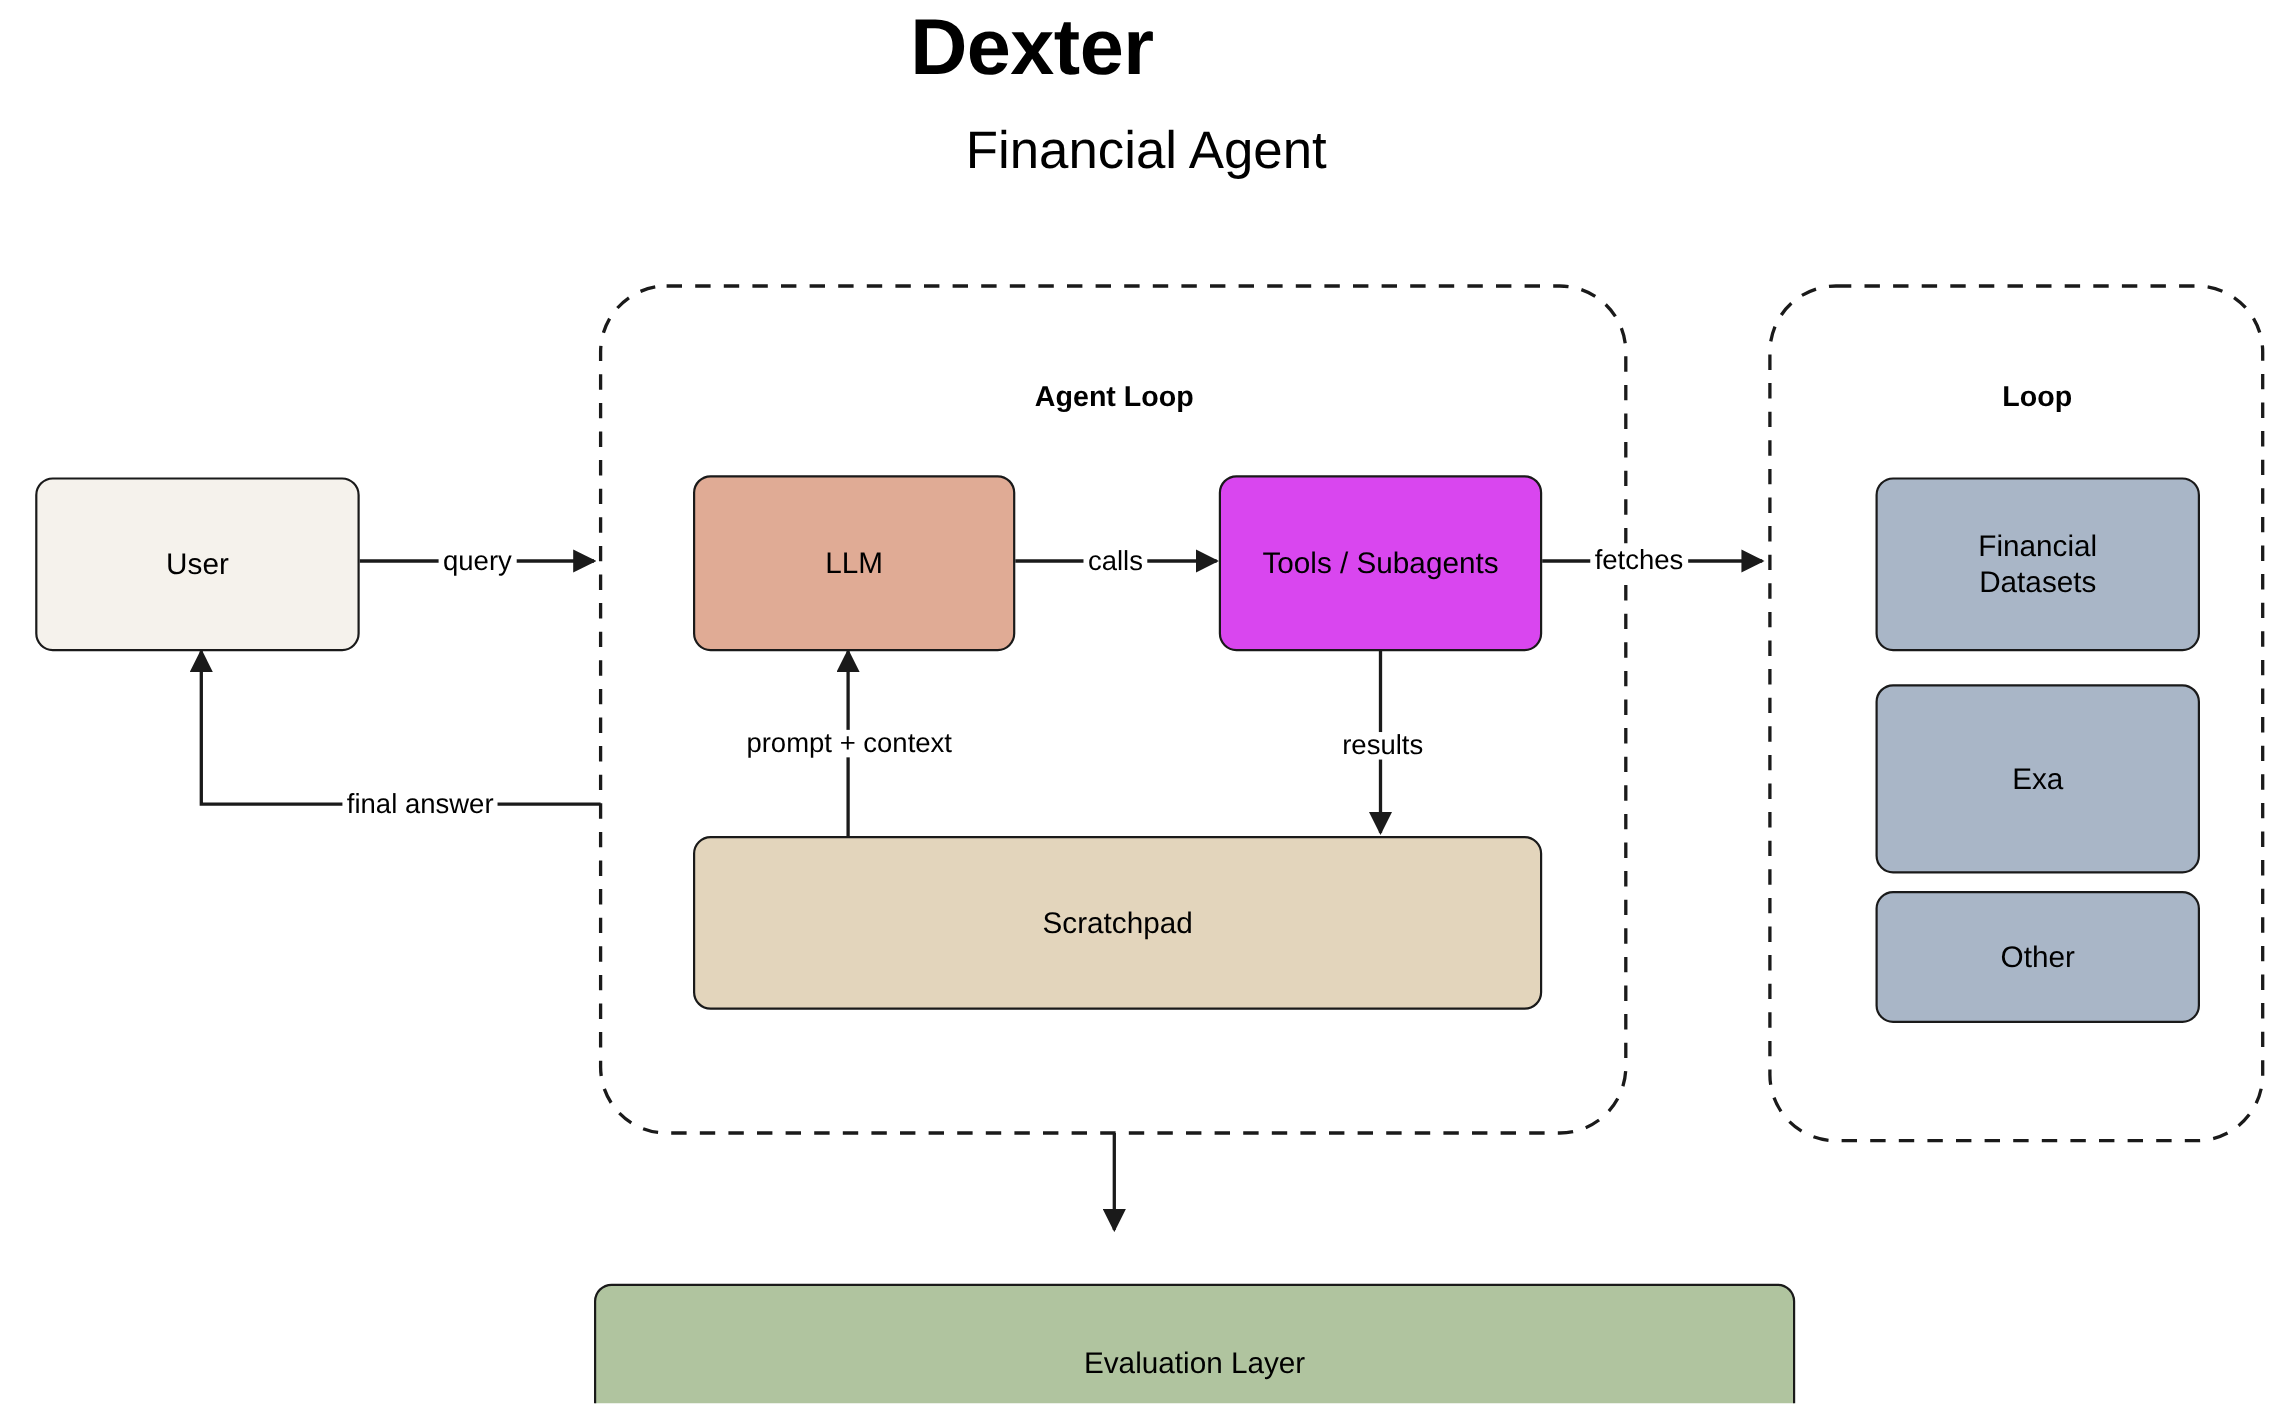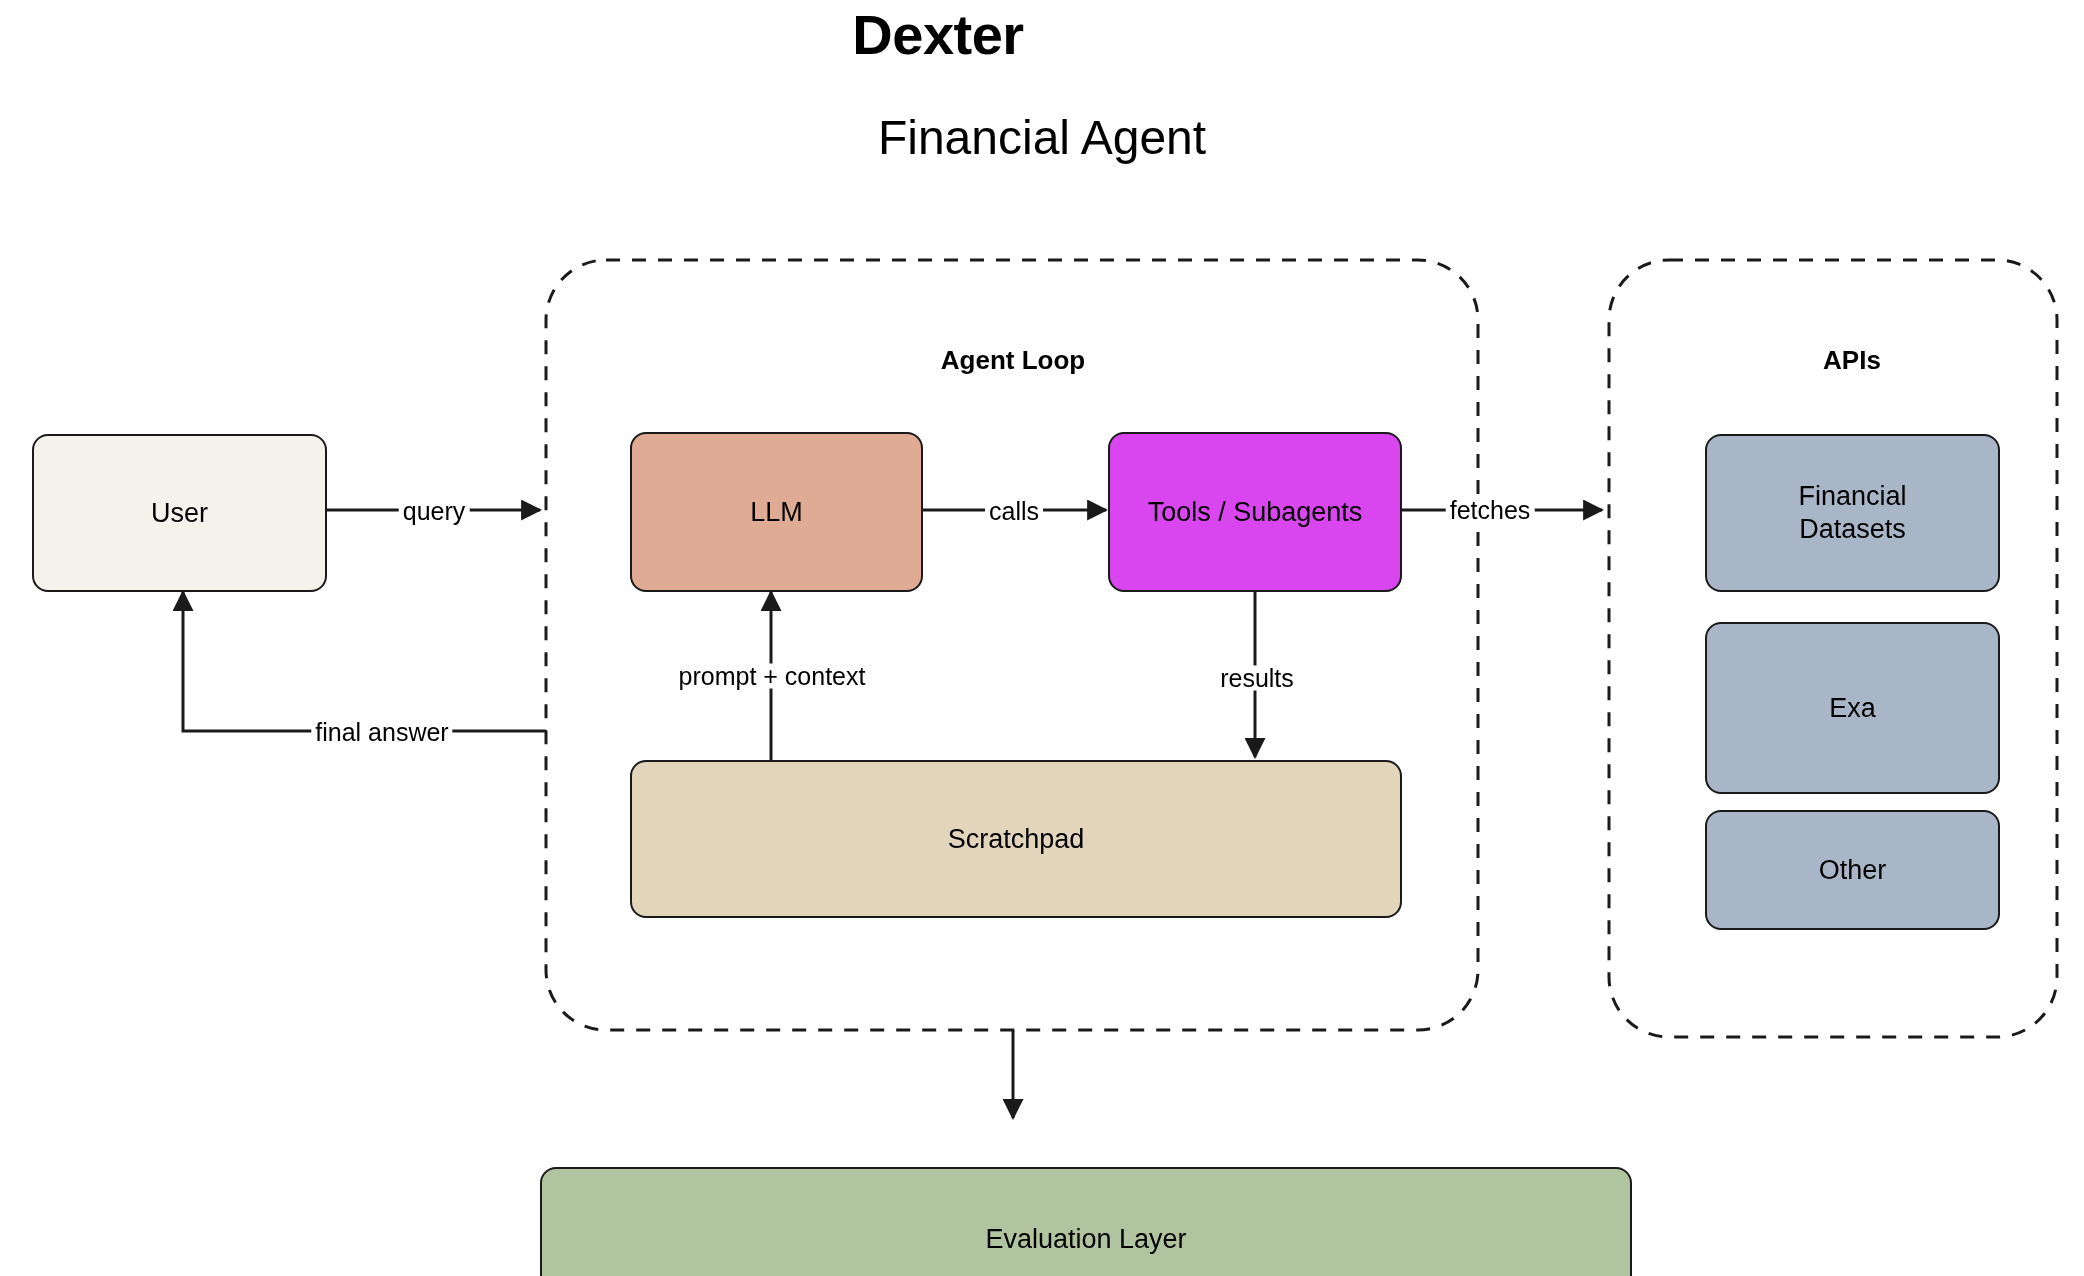--- a/index.html
+++ b/index.html
@@ -25,21 +25,21 @@
     height: 1276px;
   }
 
   
   .title-main {
     position: absolute;
     left: 0;
     top: 6px;
     width: 1876px;
     text-align: center;
-    font-size: 56px;
+    font-size: 72px;
     font-weight: bold;
     letter-spacing: -0.5px;
     line-height: 1.05;
   }
   .title-sub {
     position: absolute;
     left: 0;
     top: 112px;
     width: 2084px;
     text-align: center;
@@ -118,21 +118,21 @@
 
     <path d="M 546 731 L 183 731 L 183 592" fill="none" stroke="#1a1a1a" stroke-width="3" marker-end="url(#arrow)"></path>
 
     <path d="M 1013 1030 L 1013 1118" fill="none" stroke="#1a1a1a" stroke-width="3" marker-end="url(#arrow)"></path>
   </svg>
 
   <div class="title-main">Dexter</div>
   <div class="title-sub">Financial Agent</div>
 
   <div class="group-label" style="left:1013px; top:345px;">Agent Loop</div>
-  <div class="group-label" style="left:1852px; top:345px;">APIs</div>
+  <div class="group-label" style="left:1852px; top:345px;">Loop</div>
 
   <div class="node user" style="left:32px; top:434px; width:295px; height:158px;">User</div>
 
   <div class="node llm" style="left:630px; top:432px; width:293px; height:160px;">LLM</div>
 
   <div class="node tools" style="left:1108px; top:432px; width:294px; height:160px;">Tools / Subagents</div>
 
   <div class="node scratchpad" style="left:630px; top:760px; width:772px; height:158px;">Scratchpad</div>
 
   <div class="node eval" style="left:540px; top:1167px; width:1092px; height:145px;">Evaluation Layer</div>

